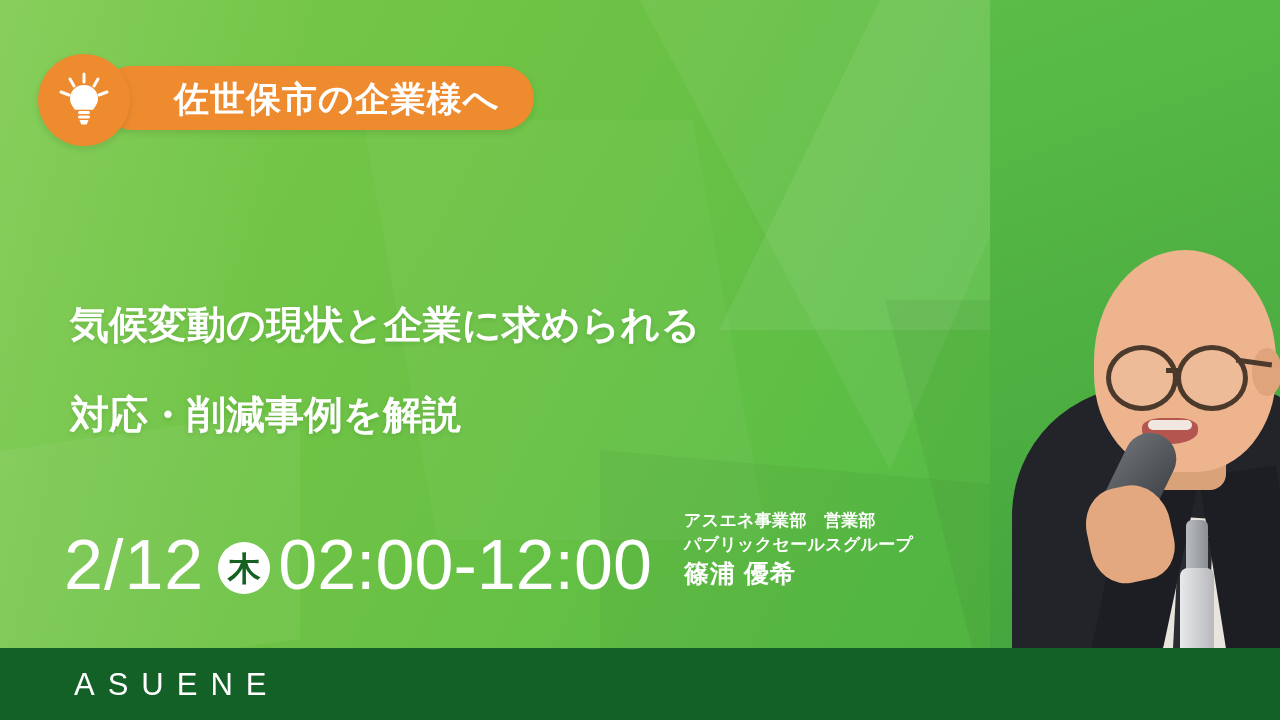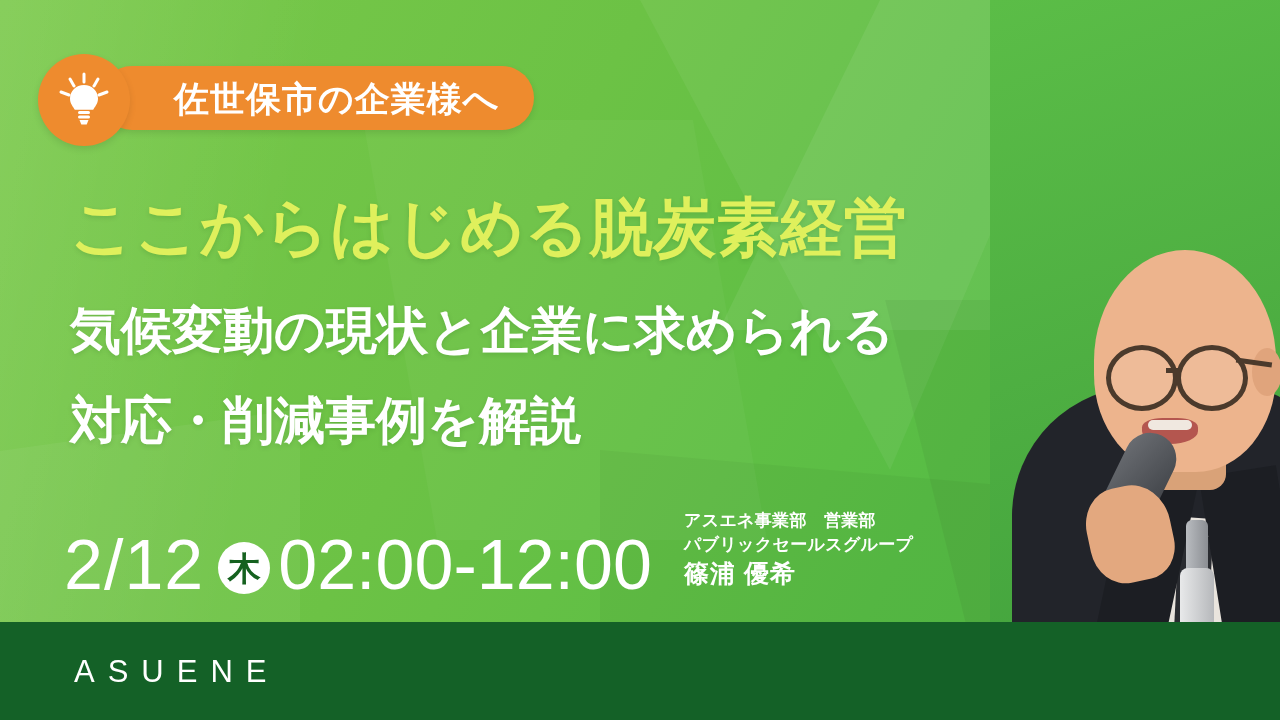--- a/index.html
+++ b/index.html
@@ -53,21 +53,21 @@
 
   
   #main-title{
     position:absolute;left:70px;top:196px;
     color:#dff05c;font-size:63px;font-weight:bold;
     letter-spacing:.5px;line-height:1;white-space:nowrap;
     text-shadow:0 2px 5px rgba(0,60,0,.12);
   }
   .sub{
     position:absolute;left:70px;color:#ffffff;font-weight:bold;
-    font-size:51px;line-height:1;white-space:nowrap;
+    font-size:39px;line-height:1;white-space:nowrap;
     text-shadow:0 2px 5px rgba(0,60,0,.13);
   }
   #sub-1{top:305px;}
   #sub-2{top:387px;margin-top:8px;}
 
   
   #date-row{
     position:absolute;left:64px;top:530px;display:flex;align-items:center;
     color:#ffffff;white-space:nowrap;
   }
@@ -161,21 +161,21 @@
     position:absolute;left:196px;top:520px;width:22px;height:60px;
     background:linear-gradient(90deg,#b9bcc0,#8b8e93);border-radius:6px;
   }
   #stand-body{
     position:absolute;left:190px;top:568px;width:34px;height:112px;
     background:linear-gradient(90deg,#e8e9ea,#b6b8bb);border-radius:8px;
   }
 
   
   #footer{
-    position:absolute;left:0;bottom:0;width:1280px;height:98px;
+    position:absolute;left:0;bottom:0;width:1280px;height:72px;
     background:#146127;display:flex;align-items:center;
   }
   #logo{
     margin-left:74px;color:#ffffff;font-size:31px;font-weight:500;
     letter-spacing:13px;line-height:1;
   }
 </style>
 </head>
 <body>
 
@@ -226,21 +226,20 @@
           <line x1="52" y1="21" x2="44" y2="24"></line>
         </g>
         <path d="M29 14c-8 0-14 6-14 13.5 0 5.5 3.4 8.4 4.8 11.2h18.4C39.6 35.9 43 33 43 27.5 43 20 37 14 29 14z" fill="#ffffff"></path>
         <rect x="23" y="40" width="12" height="3" rx="1.5" fill="#ffffff"></rect>
         <rect x="23" y="44.5" width="12" height="3" rx="1.5" fill="#ffffff"></rect>
         <path d="M24.5 49h9l-1.8 4.5h-5.4z" fill="#ffffff"></path>
       </svg>
     </div>
   </div>
 
-  <div id="main-title">ここからはじめる脱炭素経営</div>
   <div class="sub" id="sub-1">気候変動の現状と企業に求められる</div>
   <div class="sub" id="sub-2">対応・削減事例を解説</div>
 
   <div id="date-row">
     <span id="date-main">2/12</span>
     <span id="day-circle">
       <span id="day-kanji">木</span>
     </span>
     <span id="time-range">02:00-12:00</span>
   </div>

